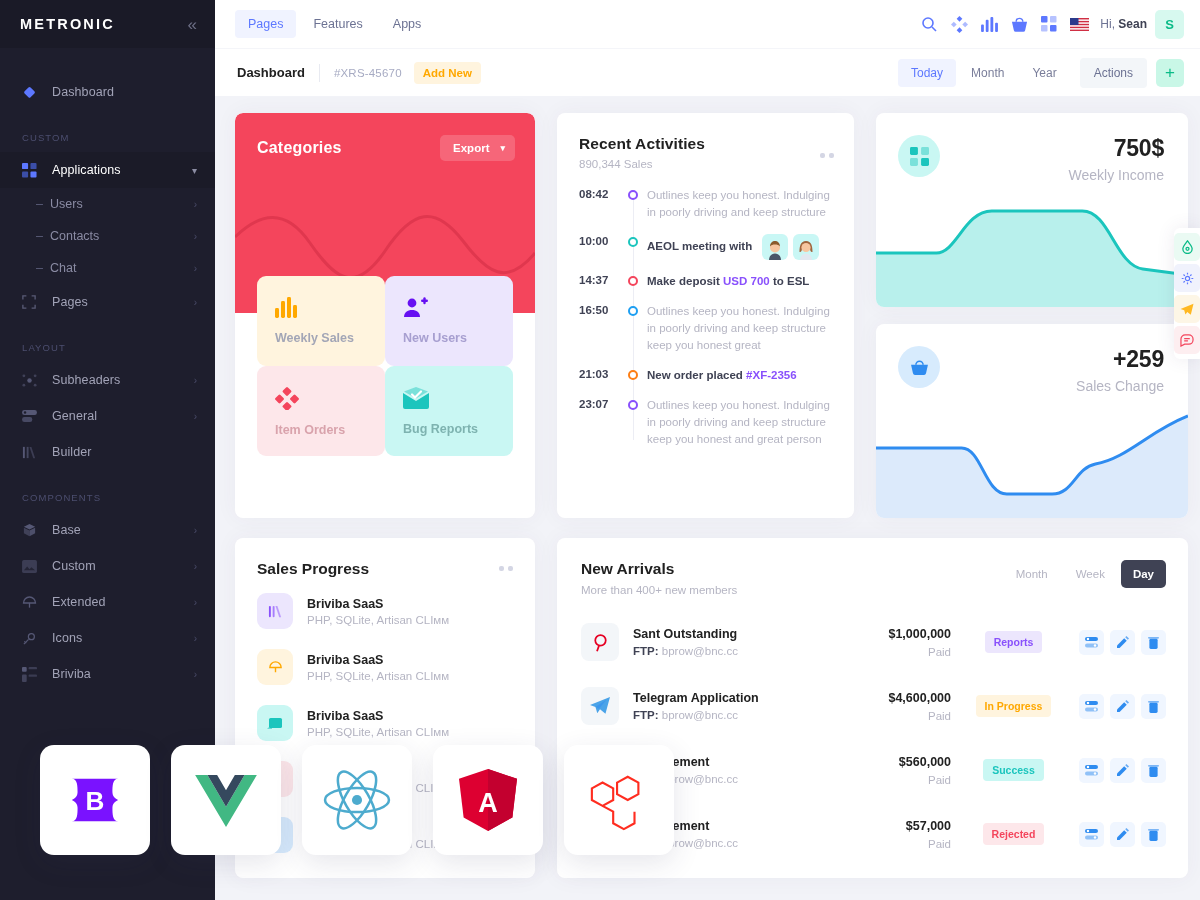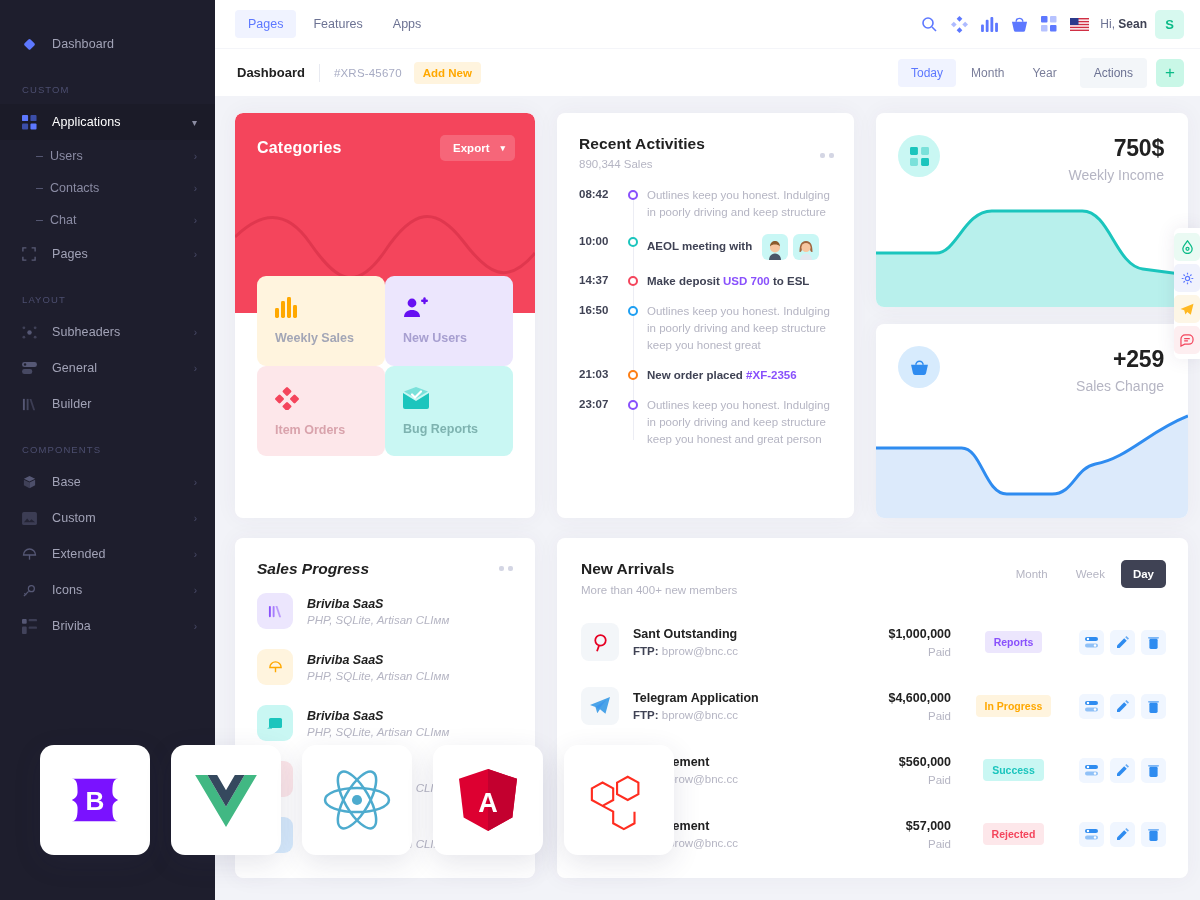--- a/index.html
+++ b/index.html
@@ -174,21 +174,21 @@
   .stat-icon {
     width: 42px; height: 42px; border-radius: 50%;
     display: flex; align-items: center; justify-content: center;
   }
   .stat-val { font-size: 23px; font-weight: 700; color: #212121; text-align: right; letter-spacing: -.2px; }
   .stat-lbl { font-size: 14px; color: #b5b5c3; text-align: right; margin-top: 5px; }
   .stat-chart { position: absolute; left: 0; bottom: 0; width: 100%; height: 112px; }
 
   
   .row2 { margin-top: 20px; display: flex; gap: 22px; }
-  .sp-card { height: 340px; padding: 22px 20px 0 22px; position: relative; overflow: hidden; font-style: italic; }
+  .sp-card { height: 340px; padding: 22px 20px 0 22px; position: relative; overflow: hidden; }
   .sp-title { font-size: 15.5px; font-weight: 600; color: #212121; }
   .sp-list { margin-top: 15px; }
   .sp-item { display: flex; align-items: center; margin-bottom: 20px; }
   .sp-ico {
     width: 36px; height: 36px; flex: 0 0 36px; border-radius: 9px;
     display: flex; align-items: center; justify-content: center; margin-right: 14px;
   }
   .sp-name { font-size: 12.5px; font-weight: 700; color: #212121; }
   .sp-desc { font-size: 11.5px; color: #b5b5c3; margin-top: 3px; }
 
@@ -242,20 +242,24 @@
     box-shadow: 0 8px 28px rgba(50,50,93,.12);
     display: flex; align-items: center; justify-content: center;
   }
 </style>
 </head>
 <body>
 
 <div class="app">
 
   <aside class="sidebar">
+    <div class="brand">
+      <div class="brand-logo">METRONIC</div>
+      <div class="brand-toggle">«</div>
+    </div>
 
     <nav class="nav">
       <div class="nav-item">
         <span class="nav-icon">
           <svg width="15" height="15" viewBox="0 0 16 16">
               <rect x="8" y="1.5" width="9" height="9" rx="1.6" transform="rotate(45 8 1.5)" fill="#5d78ff"></rect>
             </svg>
         </span>
         <span class="nav-label">Dashboard</span>
       </div>

